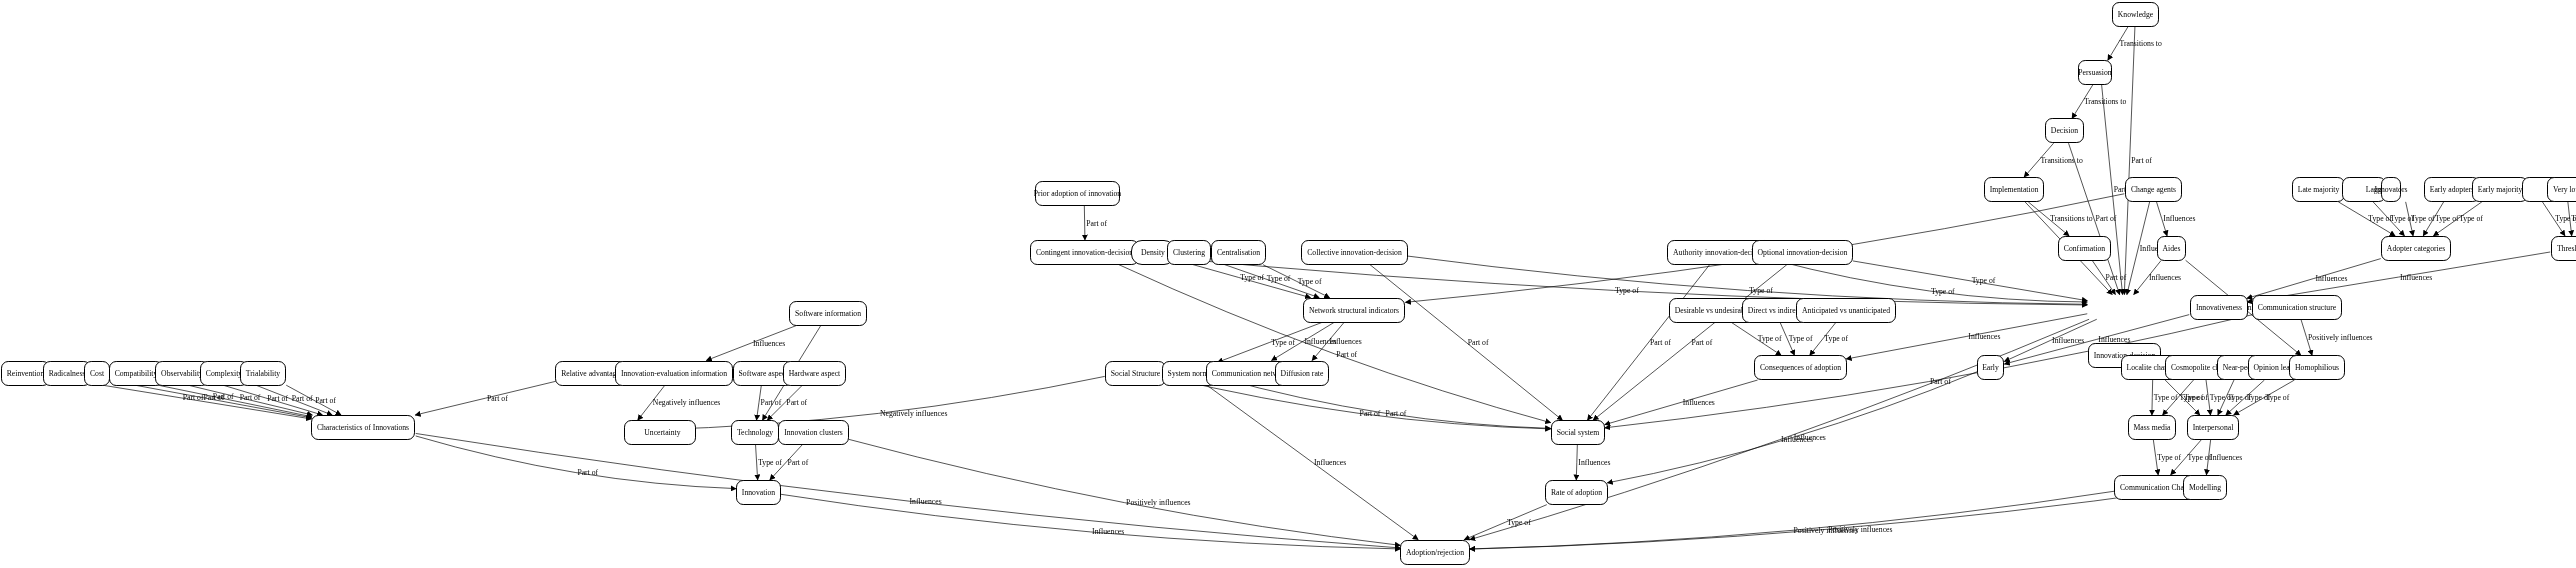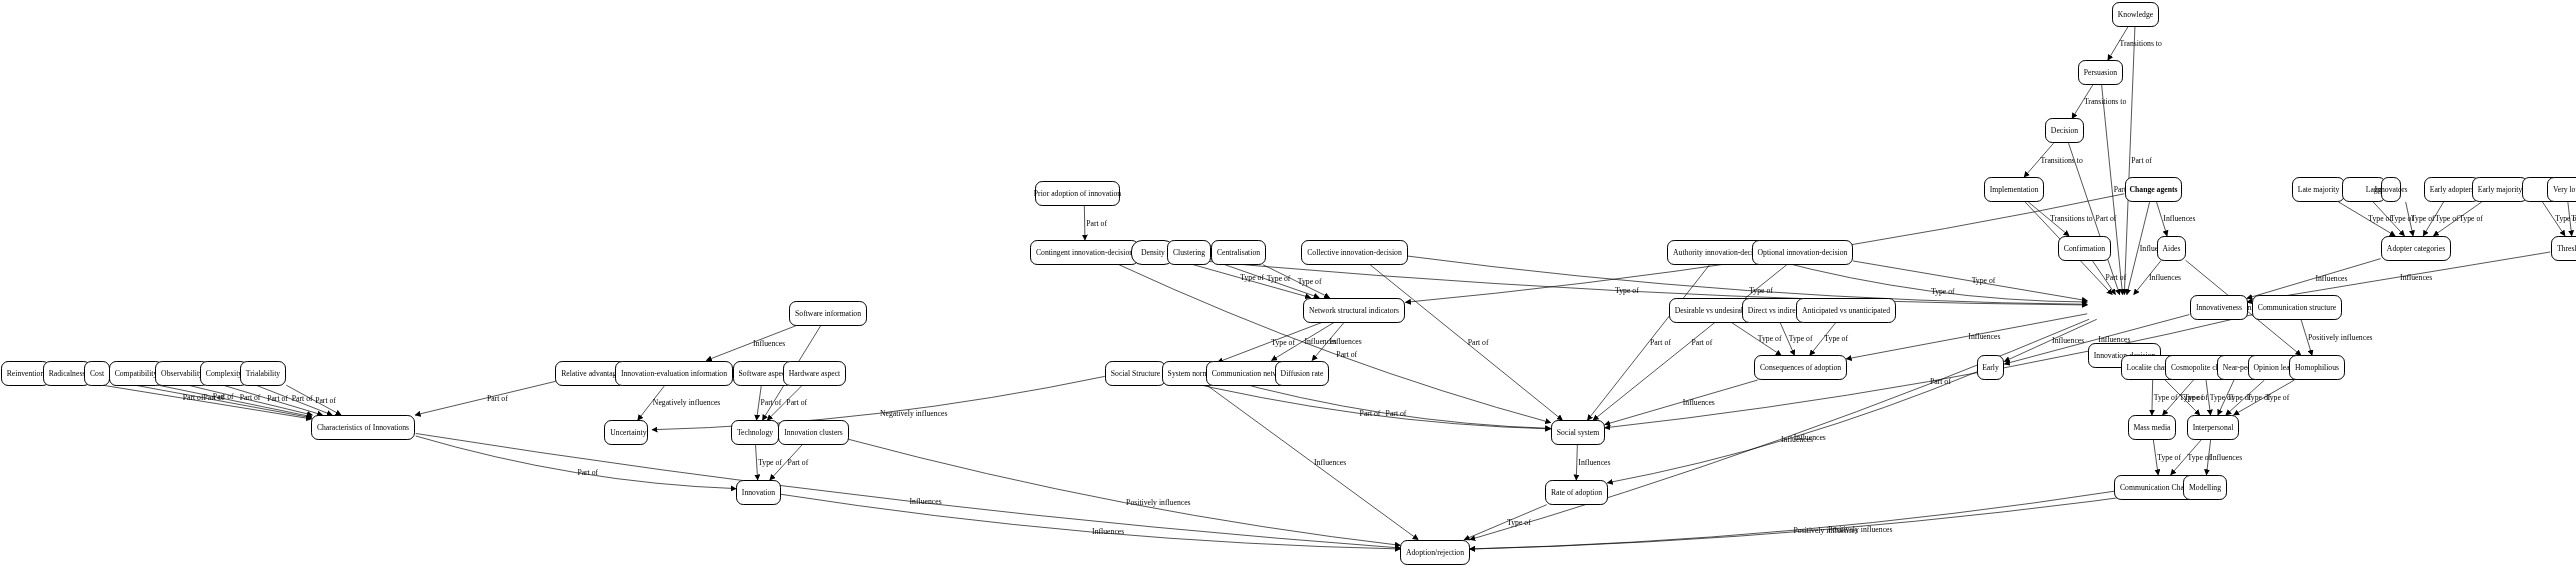--- a/index.html
+++ b/index.html
@@ -198,25 +198,25 @@
       <text x="2119.5" y="1037.9406392694063" class="elabel">Influences</text>
       <path d="M3002.4137931034484,980 Q2922.25,1014 2842.0862068965516,1048" class="edge" marker-end="url(#arrow)"></path>
       <text x="2925.25" y="1019" class="elabel">Type of</text>
       <path d="M4104,953.9673179396092 Q3478.5,1049.9623445825932 2853,1065.9573712255772" class="edge" marker-end="url(#arrow)"></path>
       <text x="3481.5" y="1034.9623445825932" class="elabel">Positively influences</text>
       <path d="M4238,949.581939799331 Q3545.5,1047.9464882943143 2853,1066.3110367892978" class="edge" marker-end="url(#arrow)"></path>
       <text x="3548.5" y="1032.9464882943143" class="elabel">Positively influences</text>
     </svg>
 
   <div class="node" style="left: 2112px; top: 2.1px; width: 47px;">Knowledge</div>
-  <div class="node" style="left: 2078px; top: 60px; width: 45px;">Persuasion</div>
+  <div class="node" style="left: 2078px; top: 60px; width: 34px;">Persuasion</div>
   <div class="node" style="left: 2045px; top: 118px; width: 39px;">Decision</div>
   <div class="node" style="left: 1984px; top: 177px; width: 60px;">Implementation</div>
   <div class="node" style="left: 2058px; top: 236px; width: 53px;">Confirmation</div>
-  <div class="node" style="left: 2125px; top: 177px; width: 57px; font-weight: bold;">Change agents</div>
+  <div class="node" style="left: 2125px; top: 177px; width: 57px;">Change agents</div>
   <div class="node" style="left: 2157px; top: 236px; width: 29px;">Aides</div>
   <div class="node" style="left: 2292px; top: 177px; width: 53px;">Late majority</div>
   <div class="node" style="left: 2342px; top: 177px; width: 40px; padding-left: 37px;">Laggards</div>
   <div class="node" style="left: 2381px; top: 177px; width: 20px;">Innovators</div>
   <div class="node" style="left: 2424px; top: 177px; width: 56px;">Early adopters</div>
   <div class="node" style="left: 2472px; top: 177px; width: 56px;">Early majority</div>
   <div class="node" style="left: 2522px; top: 177px; width: 26px; padding-left: 32px;">Low</div>
   <div class="node" style="left: 2547px; top: 177px; width: 40px;">Very low</div>
 
   <div class="node" style="left: 2381px; top: 236px; width: 70px;">Adopter categories</div>
@@ -253,21 +253,21 @@
   <div class="node" style="left: 1206px; top: 361px; width: 91px;">Communication networks</div>
   <div class="node" style="left: 1275px; top: 361px; width: 54px;">Diffusion rate</div>
   <div class="node" style="left: 1754px; top: 355px; width: 93px;">Consequences of adoption</div>
   <div class="node" style="left: 1977px; top: 355px; width: 27px;">Early</div>
   <div class="node" style="left: 2121px; top: 355px; width: 65px;">Localite channels</div>
   <div class="node" style="left: 2165px; top: 355px; width: 80px;">Cosmopolite channels</div>
   <div class="node" style="left: 2217px; top: 355px; width: 45px;">Near-peers</div>
   <div class="node" style="left: 2248px; top: 355px; width: 60px;">Opinion leaders</div>
   <div class="node" style="left: 2289px; top: 355px; width: 56px;">Homophilious</div>
   <div class="node" style="left: 311px; top: 415px; width: 104px;">Characteristics of Innovations</div>
-  <div class="node" style="left: 604px; top: 420px; width: 44px; padding-left: 10px;">Uncertainty</div>
+  <div class="node" style="left: 624px; top: 420px; width: 72px; padding-left: 10px;">Uncertainty</div>
   <div class="node" style="left: 731px; top: 420px; width: 48px;">Technology</div>
   <div class="node" style="left: 778px; top: 420px; width: 71px;">Innovation clusters</div>
   <div class="node" style="left: 1551px; top: 420px; width: 54px;">Social system</div>
   <div class="node" style="left: 2128px; top: 415px; width: 48px;">Mass media</div>
   <div class="node" style="left: 2187px; top: 415px; width: 52px;">Interpersonal</div>
   <div class="node" style="left: 736px; top: 480px; width: 45px; text-align: center;">Innovation</div>
   <div class="node" style="left: 1545px; top: 480px; width: 63px;">Rate of adoption</div>
   <div class="node" style="left: 2114px; top: 475px; width: 92px;">Communication Channels</div>
   <div class="node" style="left: 2183px; top: 475px; width: 44px;">Modelling</div>
   <div class="node" style="left: 1400px; top: 540px; width: 70px;">Adoption/rejection</div>

